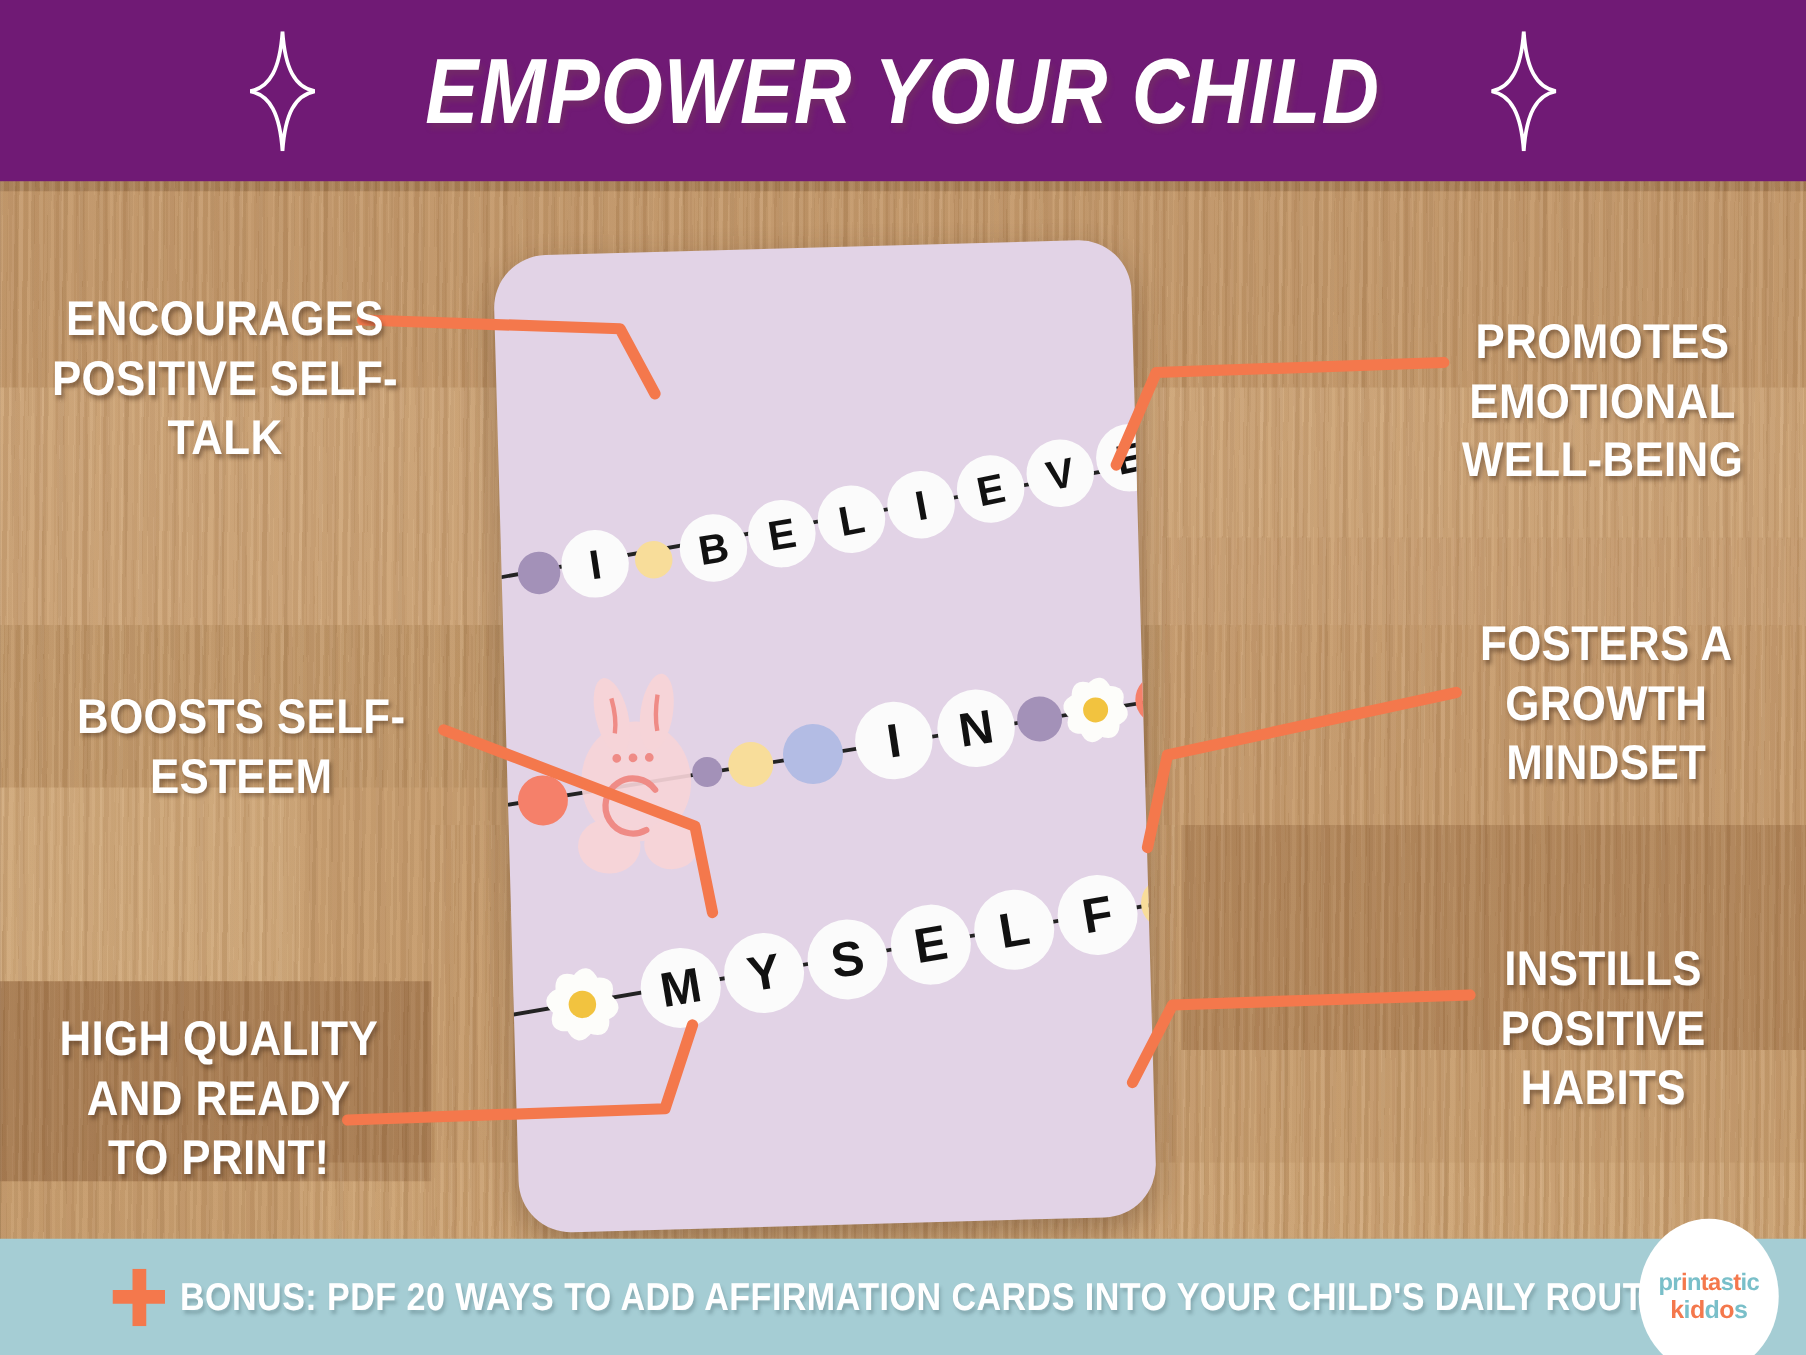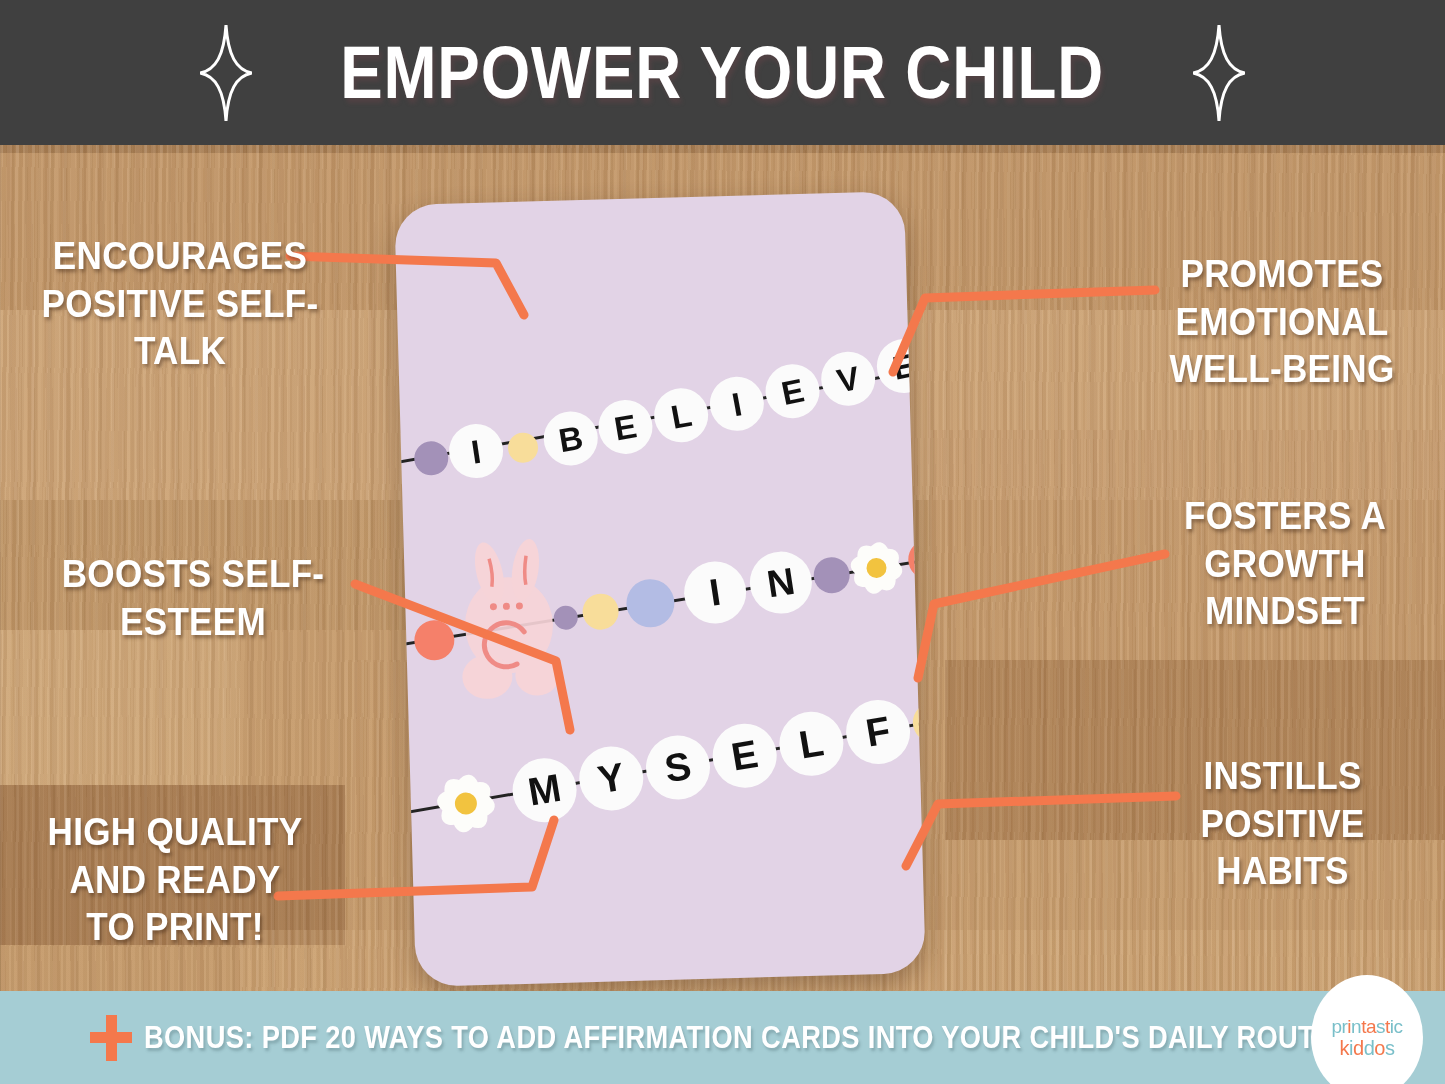--- a/index.html
+++ b/index.html
@@ -35,22 +35,22 @@
     background-image:repeating-linear-gradient(90.5deg,
         rgba(255,255,255,0.055) 0px, rgba(255,255,255,0.055) 3px,
         rgba(90,55,20,0.055) 3px, rgba(90,55,20,0.055) 7px,
         rgba(255,255,255,0.03) 7px, rgba(255,255,255,0.03) 12px,
         rgba(90,55,20,0.03) 12px, rgba(90,55,20,0.03) 16px);
   }
 
   
   .topband{
     position:absolute;left:0;top:0;width:1445px;height:145px;
-    background:#404040;
-    display:flex;align-items:center;justify-content:center;gap:26px;
+    background:#701a75;
+    display:flex;align-items:center;justify-content:center;gap:26px;font-style:italic;
   }
   .headline{
     font-family:"Liberation Sans Narrow","Liberation Sans",sans-serif;
     font-weight:bold;font-size:74px;letter-spacing:1px;color:#ffffff;
     transform:scaleX(0.86);transform-origin:center;
     text-shadow:3px 5px 5px rgba(120,70,75,0.30);
     white-space:nowrap;line-height:1;
   }
   .sparkle{display:block;}
 
@@ -65,21 +65,21 @@
     transform-origin:left center;
     font-family:"Liberation Sans Narrow","Liberation Sans",sans-serif;
     font-weight:bold;font-size:31px;color:#fff;letter-spacing:0.4px;
     text-shadow:2px 3px 3px rgba(60,90,95,0.30);white-space:nowrap;
   }
   .logo{
     position:absolute;right:22px;top:-16px;width:112px;height:124px;
     border-radius:50%;background:#ffffff;
     display:flex;flex-direction:column;align-items:center;justify-content:center;
   }
-  .logo .l1,.logo .l2{font-weight:normal;line-height:1;letter-spacing:-0.5px;}
+  .logo .l1,.logo .l2{font-weight:bold;line-height:1;letter-spacing:-0.5px;}
   .logo .l1{font-size:19px;}
   .logo .l2{font-size:20px;margin-top:2px;}
   .tl{color:#79bfc9;}
   .or{color:#f4784c;}
 
   
   .card{
     position:absolute;left:405px;top:198px;width:510px;height:782px;
     background:#e2d3e6;border-radius:42px;
     transform:rotate(-1.6deg);

